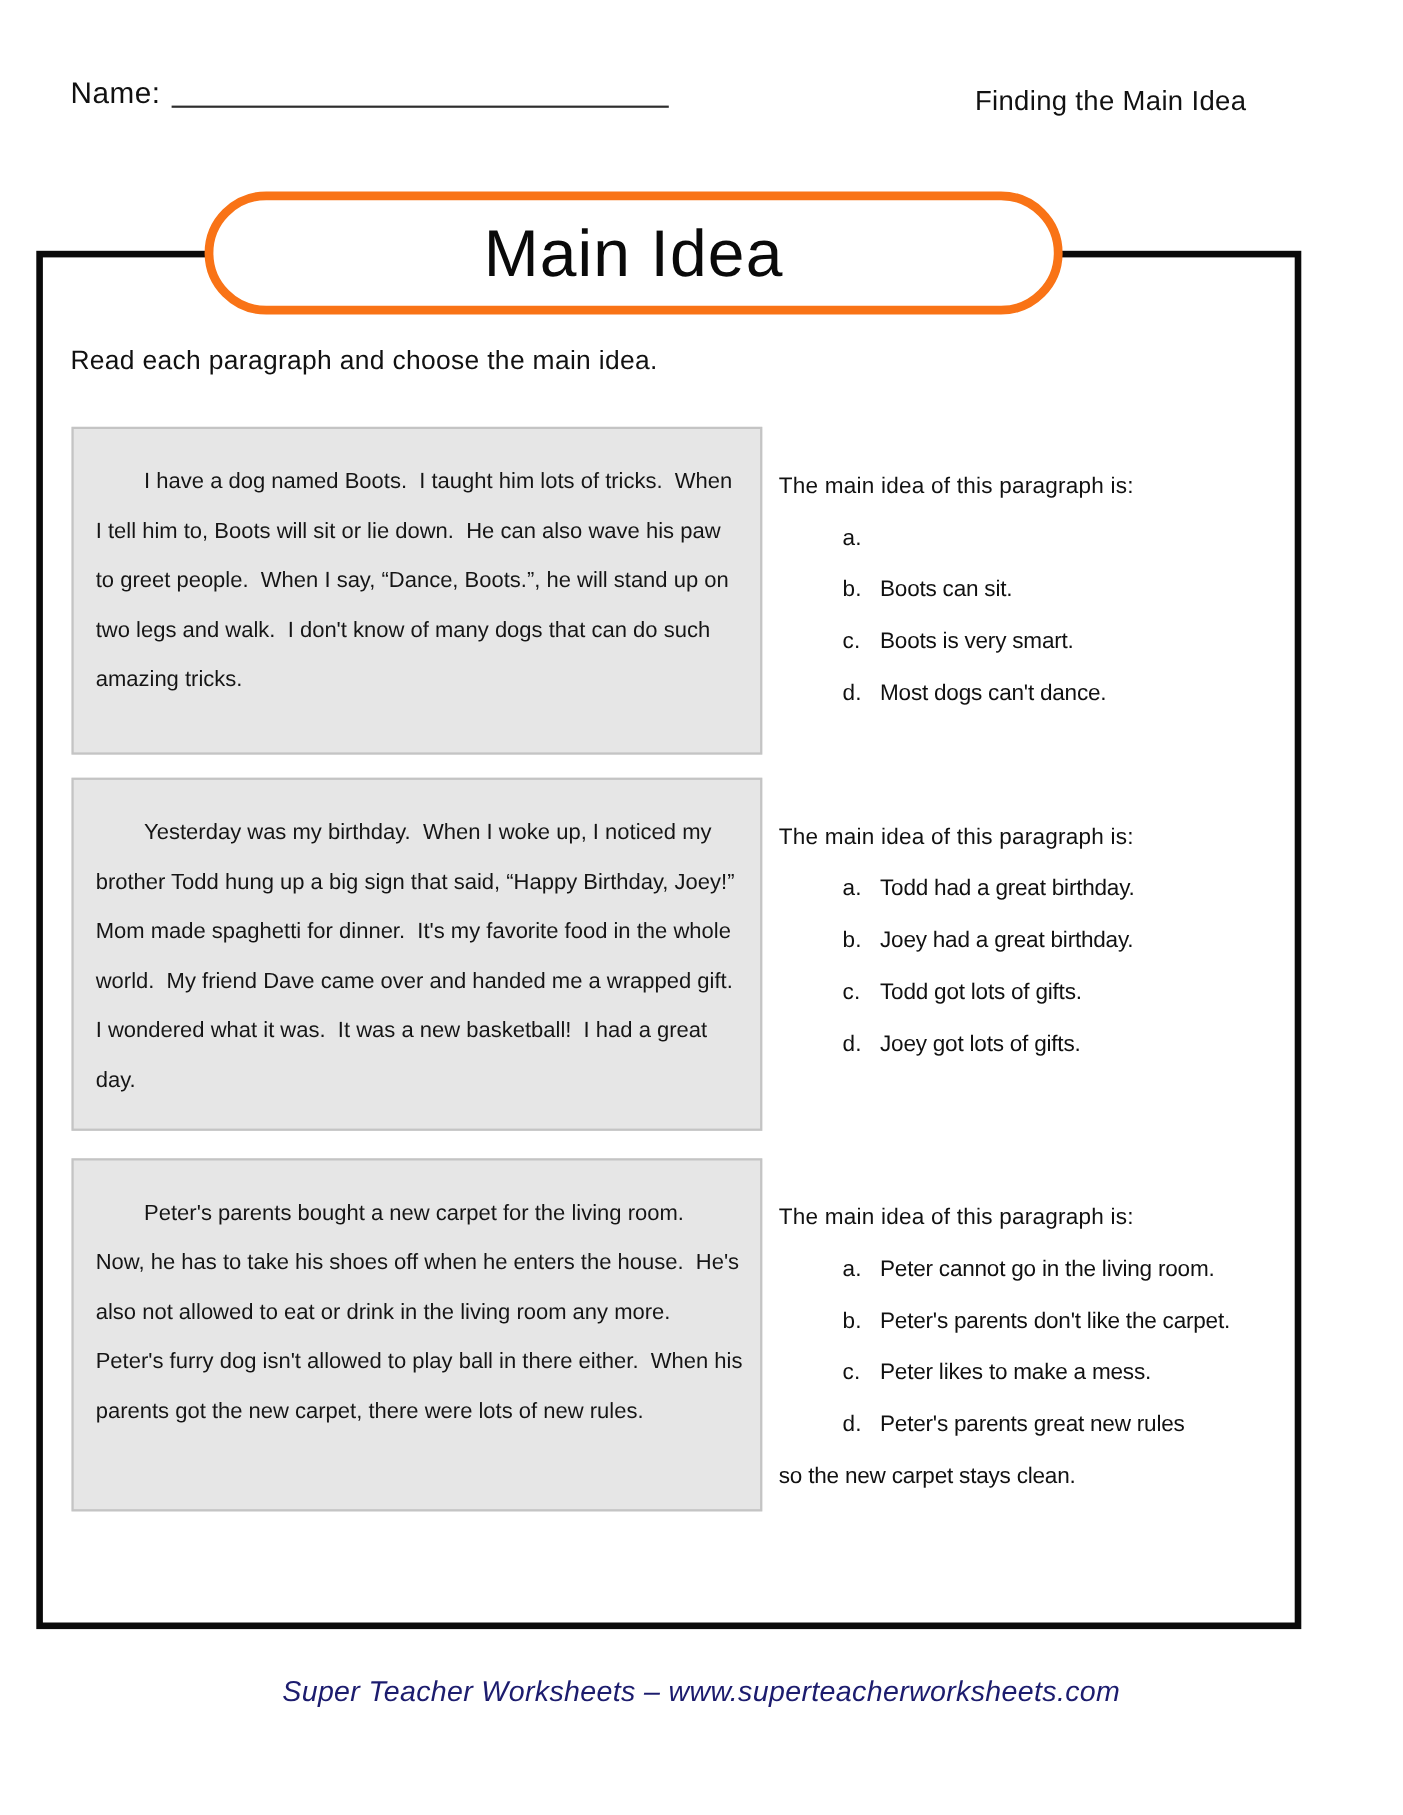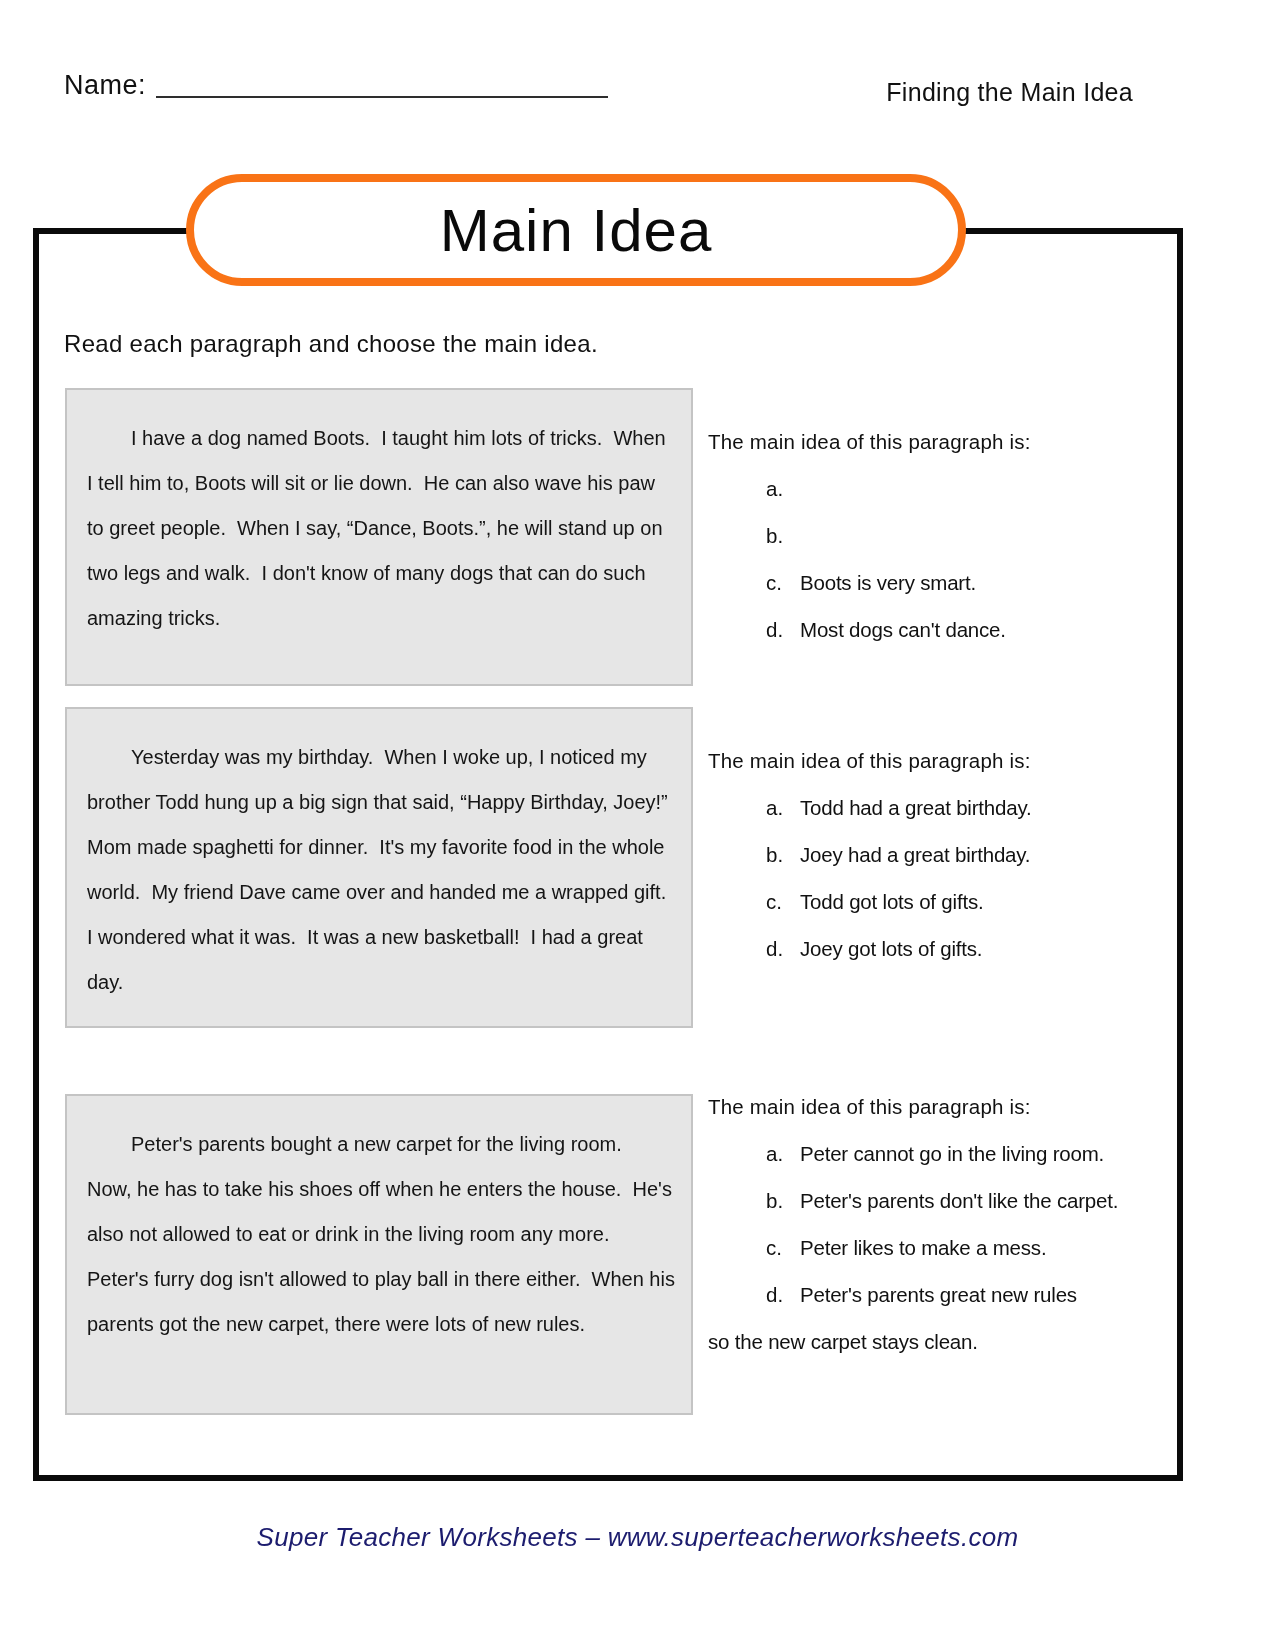--- a/index.html
+++ b/index.html
@@ -9,31 +9,31 @@
     overflow:hidden;
   }
   
   .name-row{position:absolute;left:64px;top:70px;font-size:27px;letter-spacing:.5px;}
   .name-line{display:inline-block;width:452px;height:24px;border-bottom:2.5px solid #2e2e2e;margin-left:10px;vertical-align:-4px;}
   .header-right{position:absolute;right:142px;top:78px;font-size:25px;letter-spacing:.3px;}
   
   .frame{position:absolute;left:33px;top:228px;width:1150px;height:1253px;border:6px solid #0a0a0a;box-sizing:border-box;background:transparent;z-index:1;}
   .pill{position:absolute;left:186px;top:174px;width:780px;height:112px;background:#fff;border:8px solid #f97316;border-radius:60px;box-sizing:border-box;z-index:2;display:flex;align-items:center;justify-content:center;}
   .pill-title{font-size:60px;letter-spacing:1px;color:#0a0a0a;}
-  .instructions{position:absolute;left:64px;top:314px;font-size:24px;z-index:3;letter-spacing:.3px;margin-top:16px;}
+  .instructions{position:absolute;left:64px;top:314px;font-size:24px;z-index:3;letter-spacing:.3px;}
   
   #sections{position:absolute;left:0;top:0;width:1275px;z-index:3;}
   .section{position:absolute;left:0;width:1275px;}
   .section.s0{top:388px;}
   .section.s1{top:707px;}
   .section.s2{top:1053px;}
   .para-box{position:absolute;left:65px;width:628px;box-sizing:border-box;background:#e6e6e6;border:2px solid #c4c4c4;padding:26px 16px 14px 20px;}
   .s0 .para-box{min-height:298px;}
   .s1 .para-box{min-height:321px;}
-  .s2 .para-box{min-height:321px;margin-top:41px;}
+  .s2 .para-box{min-height:321px;}
   .para-text{font-size:20px;line-height:45px;white-space:pre-wrap;text-indent:44px;color:#151515;}
   .question{position:absolute;left:708px;top:30px;width:478px;}
   .prompt{font-size:20.5px;line-height:47px;letter-spacing:.2px;}
   .option{display:flex;font-size:20.5px;line-height:47px;}
   .option .letter{flex:none;margin-left:58px;width:34px;}
   .option .opt-text{flex:1;letter-spacing:-.2px;}
   .option.cont{align-items:flex-end;}
   .option.cont .opt-text{letter-spacing:-.2px;}
   
   .footer{position:absolute;left:0;top:1522px;width:1275px;text-align:center;font-style:italic;font-size:26px;color:#1c1c6e;letter-spacing:.3px;}
@@ -59,20 +59,21 @@
       <div class="para-text">I have a dog named Boots.  I taught him lots of tricks.  When I tell him to, Boots will sit or lie down.  He can also wave his paw to greet people.  When I say, “Dance, Boots.”, he will stand up on two legs and walk.  I don't know of many dogs that can do such amazing tricks.</div>
     </div>
     <div class="question">
       <div class="prompt">The main idea of this paragraph is:</div>
       <div class="options">
           <div class="option">
             <span class="letter">a.</span>
           </div>
           <div class="option">
             <span class="letter">b.</span>
+            <span class="opt-text">Boots can sit.</span>
           </div>
           <div class="option">
             <span class="letter">c.</span>
             <span class="opt-text">Boots is very smart.</span>
           </div>
           <div class="option">
             <span class="letter">d.</span>
             <span class="opt-text">Most dogs can't dance.</span>
           </div>
         </div>

